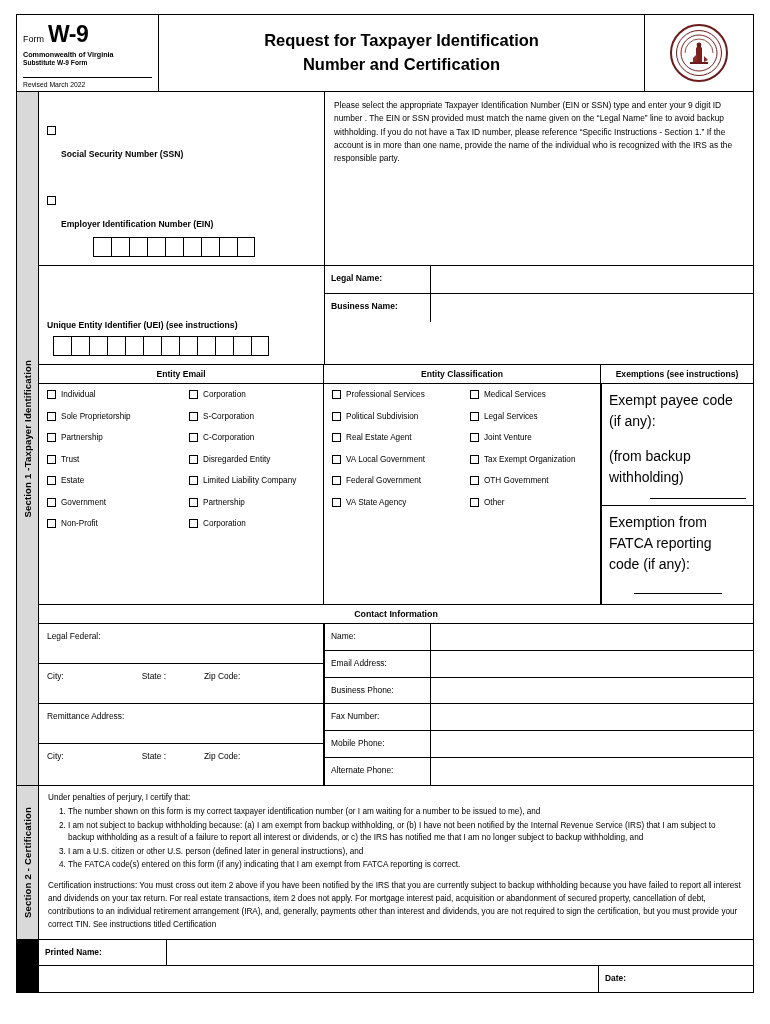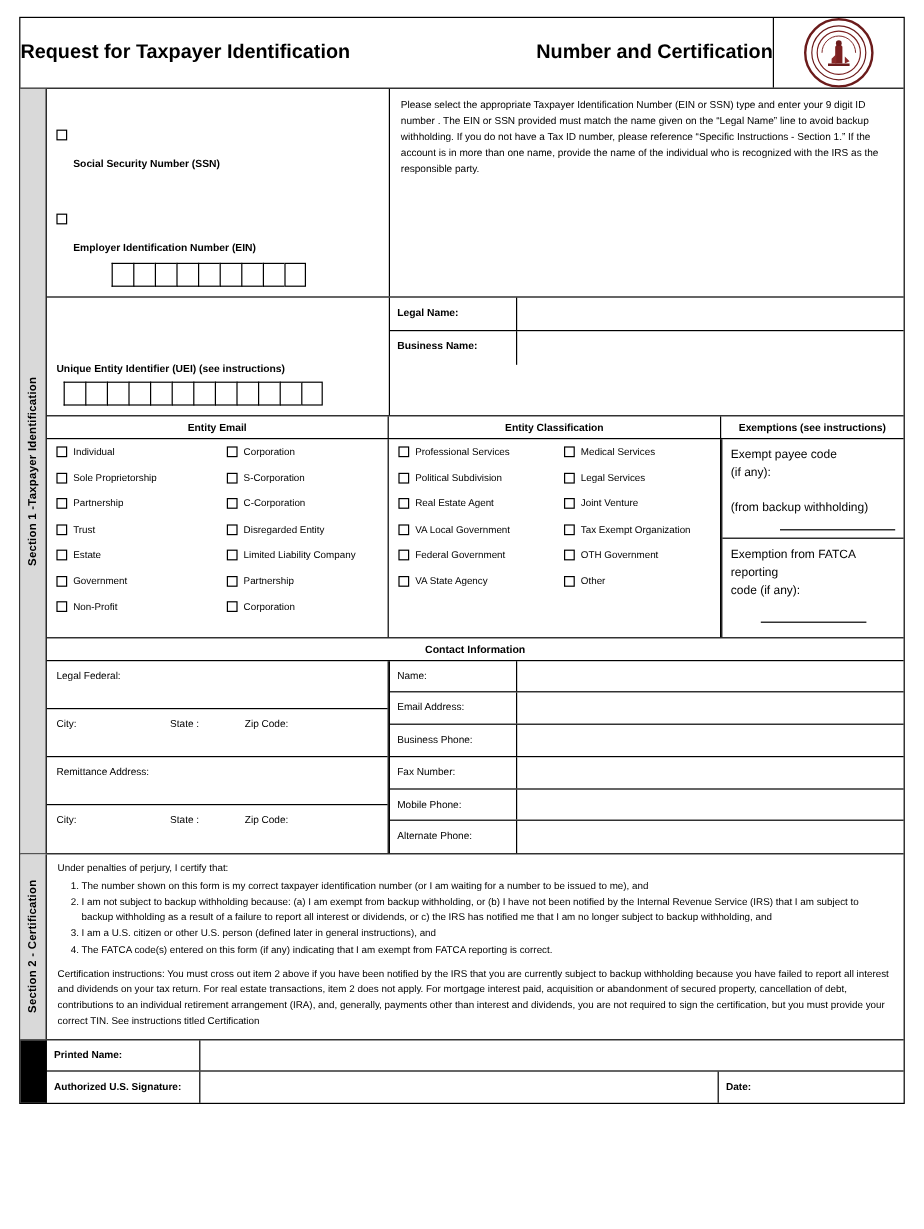--- a/index.html
+++ b/index.html
@@ -31,22 +31,22 @@
     display: flex; flex-direction: column; justify-content: space-between;
     height: 76px;
   }
   .hdr-formline { display: flex; align-items: baseline; gap: 4px; }
   .hdr-form-word { font-size: 9px; }
   .hdr-w9 { font-size: 23px; font-weight: bold; letter-spacing: -0.5px; }
   .hdr-sub1 { font-size: 7.2px; font-weight: bold; margin-top: 2px; }
   .hdr-sub2 { font-size: 6.6px; font-weight: bold; }
   .hdr-rev { font-size: 6.8px; border-top: 1px solid #000; padding-top: 3px; margin-top: 4px;}
   .hdr-mid {
-    flex: 1; display: flex; 
-    align-items: center; justify-content: space-between;
+    flex: 1; display: flex; flex-direction: column;
+    align-items: center; justify-content: center;
     font-size: 16.5px; font-weight: bold; line-height: 1.45;
     border-right: 1.6px solid #000;
   }
   .hdr-right {
     width: 108px; display: flex; align-items: center; justify-content: center;
   }
   .seal {
     width: 58px; height: 58px; border-radius: 50%;
     border: 2px solid #6b1b1b; background: #fff;
     display: flex; align-items: center; justify-content: center;
@@ -106,21 +106,21 @@
 
   
   .ent-head { display: flex; font-weight: bold; text-align: center; font-size: 8.6px; }
   .ent-head > div { padding: 4px 2px; }
   .col-a { width: 285px; }
   .col-b { flex: 1; }
   .col-c { width: 152px; }
   .ent-grid { display: flex; }
   .ent-sub { flex: 1; padding: 6px 8px 8px 8px; }
   .ent-sub .cbline { margin: 0 0 12.5px 0; }
-  .exempt { width: 152px; border-left: 1.2px solid #000; padding: 6px 7px; font-size: 10px; line-height: 1.5; }
+  .exempt { width: 152px; border-left: 1.2px solid #000; padding: 6px 7px; font-size: 14px; line-height: 1.5; }
   .exempt .divider { border-top: 1.2px solid #000; margin: 6px -7px 6px -7px; }
   .ul { border-bottom: 1px solid #000; width: 96px; margin: 10px 0 6px auto; }
   .ul2 { border-bottom: 1.2px solid #000; width: 88px; margin: 18px auto 4px auto; }
 
   
   .contact-head { text-align: center; font-weight: bold; padding: 4px; font-size: 8.8px; }
   .addr-left { width: 285px; }
   .addr-left .ab { padding: 7px 8px; font-size: 8.4px; }
   .addr-right { flex: 1; border-left: 1.2px solid #000; }
   .crow { display: flex; height: 26.8px; }
@@ -144,20 +144,31 @@
   .sig-val { flex: 1; }
   .sig-date { width: 155px; border-left: 1.2px solid #000; padding: 7px 6px; font-weight: bold; font-size: 8.4px; }
 </style>
 </head>
 <body>
 
 <div class="page">
   <div class="form">
 
     <div class="header">
+      <div class="hdr-left">
+        <div>
+          <div class="hdr-formline">
+            <span class="hdr-form-word">Form</span>
+            <span class="hdr-w9">W-9</span>
+          </div>
+          <div class="hdr-sub1">Commonwealth of Virginia</div>
+          <div class="hdr-sub2">Substitute W-9 Form</div>
+        </div>
+        <div class="hdr-rev">Revised March 2022</div>
+      </div>
       <div class="hdr-mid">
         <div>Request for Taxpayer Identification</div>
         <div>Number and Certification</div>
       </div>
       <div class="hdr-right">
         <div class="seal">
           <div class="seal-inner">
             <svg width="38" height="38" viewBox="0 0 38 38">
               <circle cx="19" cy="19" r="18" fill="#ffffff" stroke="#7a2020" stroke-width="1"></circle>
               <path d="M10 30 L28 30 L28 28 L10 28 Z" fill="#6b1b1b"></path>
@@ -444,21 +455,20 @@
     </div>
 
     <div class="sig-wrap bt">
       <div class="sig-rail"></div>
       <div class="sig-rows">
         <div class="sig-row bb">
           <div class="sig-lab">Printed Name:</div>
           <div class="sig-val"></div>
         </div>
         <div class="sig-row">
-          <div class="sig-lab">Authorized U.S. Signature:</div>
           <div class="sig-val"></div>
           <div class="sig-date">Date:</div>
         </div>
       </div>
     </div>
 
   </div>
 </div>
 
 </body></html>

